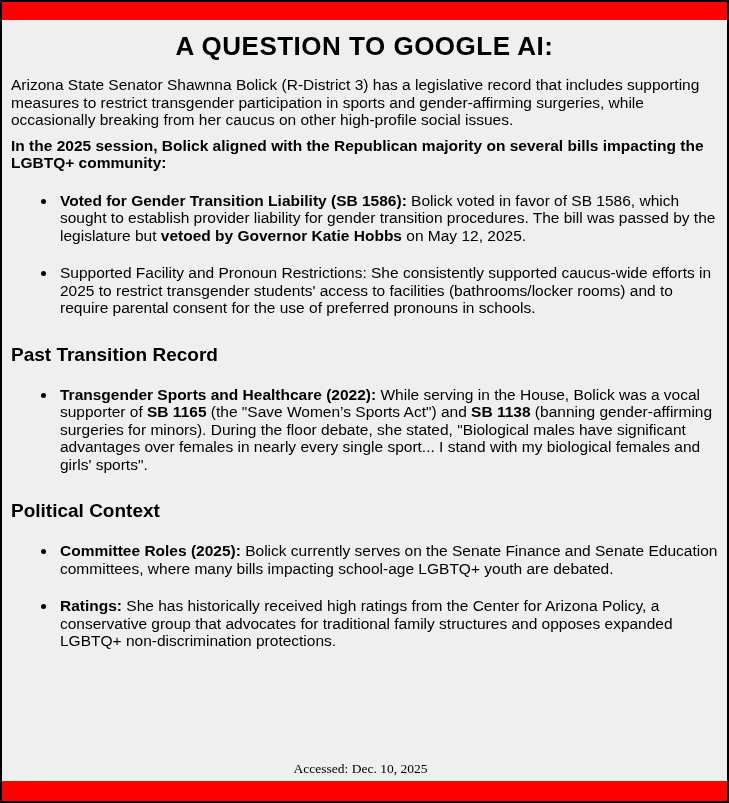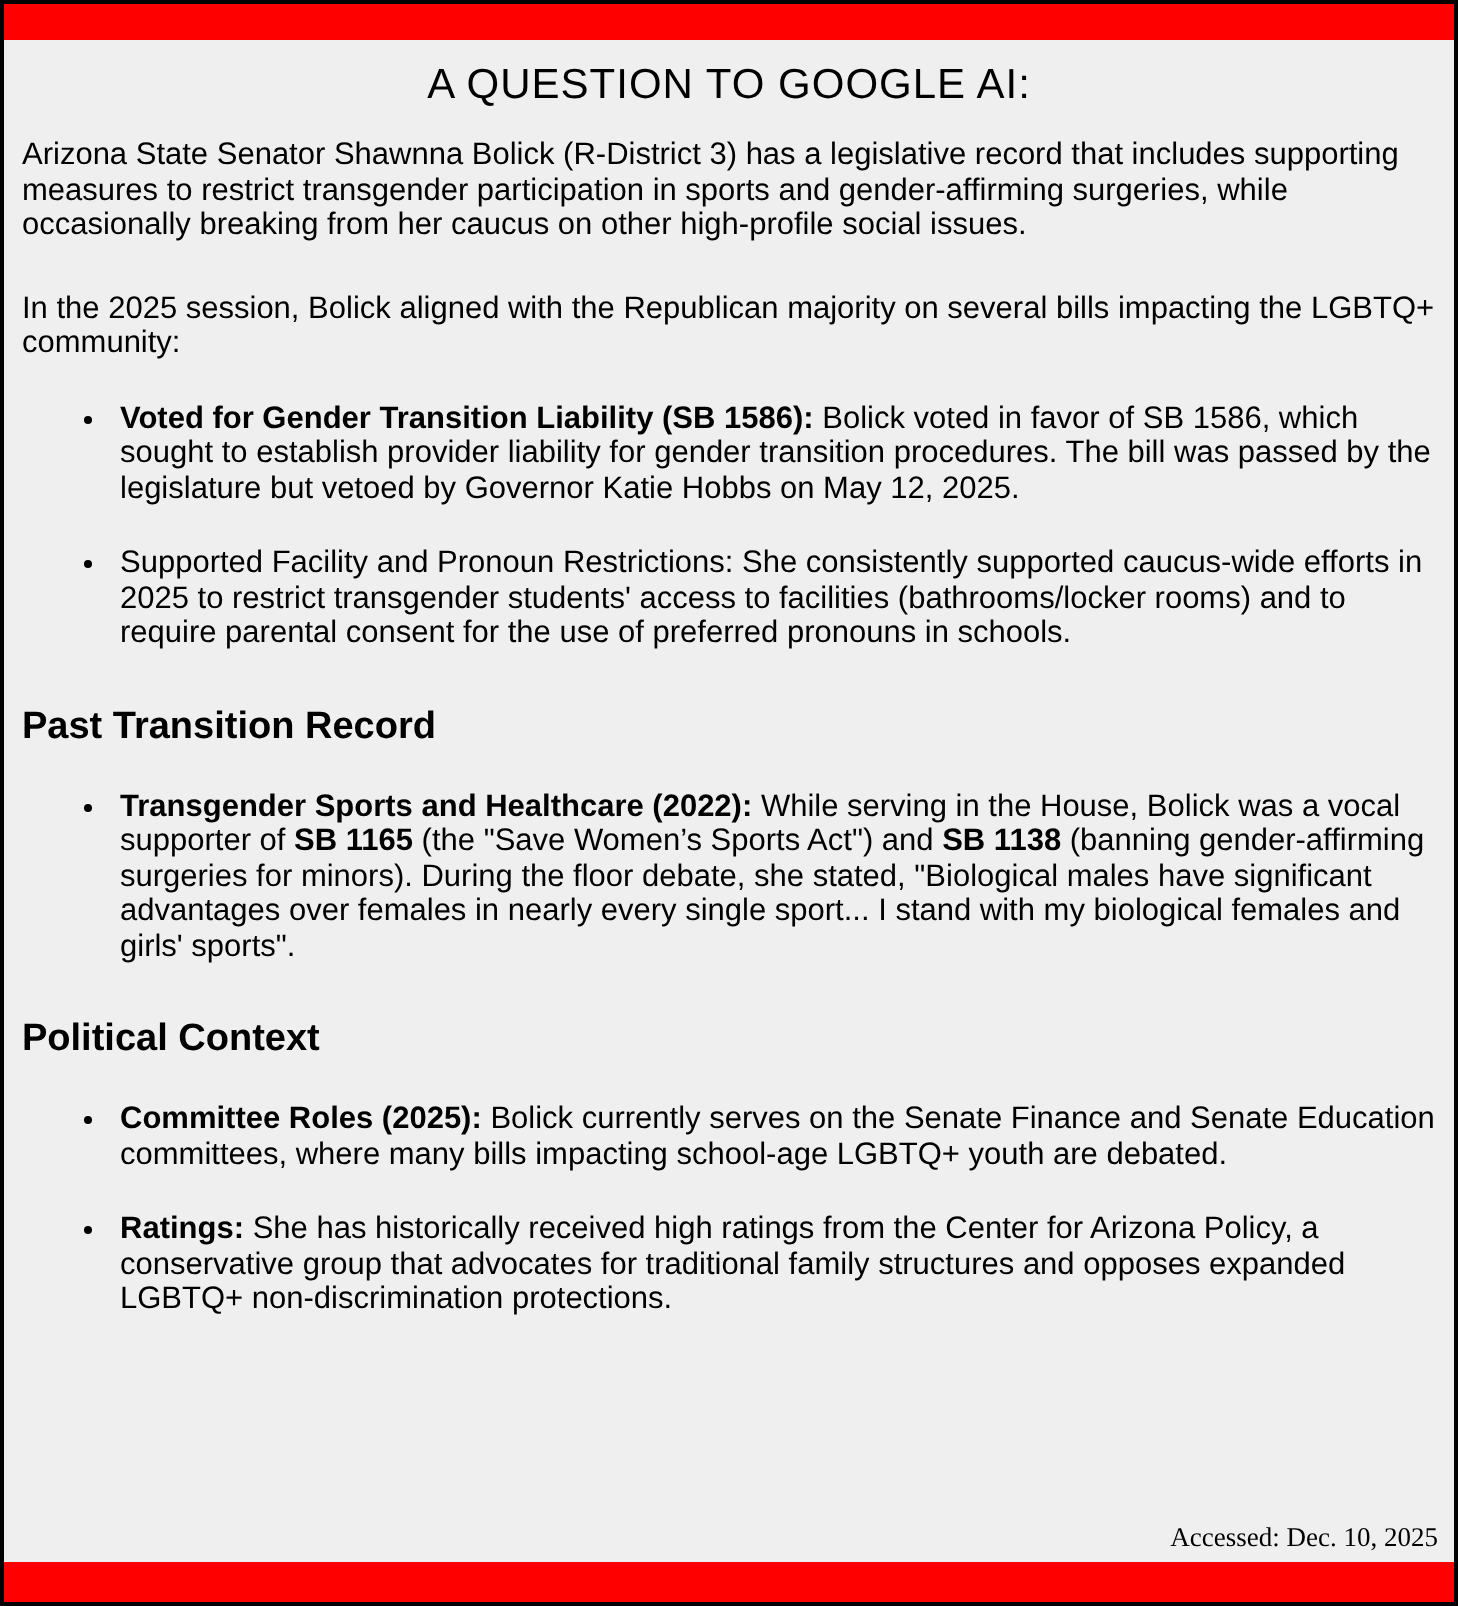--- a/index.html
+++ b/index.html
@@ -11,40 +11,40 @@
   .page{
     width:729px;height:803px;box-sizing:border-box;
     border:2px solid #000;background:var(--bg);
     position:relative;overflow:hidden;
     font-family:"Liberation Sans",sans-serif;color:var(--ink);
   }
   .top-bar{height:18px;background:var(--bar);}
   .bottom-area{position:absolute;left:0;right:0;bottom:0;}
   .bottom-bar{height:20px;background:var(--bar);}
   .accessed{
-    text-align:right;font-family:"Liberation Serif",serif;
+    text-align:center;font-family:"Liberation Serif",serif;
     font-size:13.5px;padding:0 8px 4px 0;
   }
   .content{padding:0 9px;}
   .doc-title{
-    text-align:center;font-size:21px;font-weight:400;
+    text-align:center;font-size:26px;font-weight:700;
     letter-spacing:.5px;margin:11px 0 0 0;
   }
   .question{
     font-size:17px;font-weight:bold;line-height:1.2;
     margin:9px 0 0 0;
   }
   p.body-text{
     font-size:15.5px;line-height:17.5px;margin:14px 0 0 0;
   }
   h2.section-heading{
     font-size:19px;font-weight:bold;margin:27px 0 0 0;
   }
   p.section-lead{
-    font-size:15.5px;line-height:17.5px;margin:24px 0 0 0;
+    font-size:15.5px;line-height:17.5px;margin:8px 0 0 0;font-weight:bold;
   }
   ul.bullet-list{
     margin:20px 0 0 0;padding:0 0 0 46px;
   }
   ul.bullet-list li{
     font-size:15.5px;line-height:17.5px;margin:0 0 20px 0;
     padding-left:3px;
   }
   ul.bullet-list li:last-child{margin-bottom:0;}
 </style>
@@ -54,21 +54,21 @@
 <div class="page">
   <div class="top-bar"></div>
 
   <div class="content">
     <h1 class="doc-title">A QUESTION TO GOOGLE AI:</h1>
 
     <p class="body-text">Arizona State Senator Shawnna Bolick (R-District 3) has a legislative record that includes supporting measures to restrict transgender participation in sports and gender-affirming surgeries, while occasionally breaking from her caucus on other high-profile social issues.</p>
 
     <p class="section-lead">In the 2025 session, Bolick aligned with the Republican majority on several bills impacting the LGBTQ+ community:</p>
     <ul class="bullet-list">
-      <li><span style="font-weight: bold;">Voted for Gender Transition Liability (SB 1586): </span><span>Bolick voted in favor of SB 1586, which sought to establish provider liability for gender transition procedures. The bill was passed by the legislature but </span><span style="font-weight: normal; margin-top: 31px;">vetoed by Governor Katie Hobbs</span><span> on May 12, 2025.</span></li>
+      <li><span style="font-weight: bold;">Voted for Gender Transition Liability (SB 1586): </span><span>Bolick voted in favor of SB 1586, which sought to establish provider liability for gender transition procedures. The bill was passed by the legislature but </span><span style="font-weight: bold; margin-top: 31px;">vetoed by Governor Katie Hobbs</span><span> on May 12, 2025.</span></li>
       <li><span style="font-weight: normal;">Supported Facility and Pronoun Restrictions: </span><span>She consistently supported caucus-wide efforts in 2025 to restrict transgender students' access to facilities (bathrooms/locker rooms) and to require parental consent for the use of preferred pronouns in schools.</span></li>
     </ul>
 
     <h2 class="section-heading">Past Transition Record</h2>
     <ul class="bullet-list">
       <li><span style="font-weight: bold;">Transgender Sports and Healthcare (2022): </span><span>While serving in the House, Bolick was a vocal supporter of </span><span style="font-weight: bold;">SB 1165</span><span> (the "Save Women’s Sports Act") and </span><span style="font-weight: bold;">SB 1138</span><span> (banning gender-affirming surgeries for minors). During the floor debate, she stated, "Biological males have significant advantages over females in nearly every single sport... I stand with my biological females and girls' sports".</span></li>
     </ul>
 
     <h2 class="section-heading">Political Context</h2>
     <ul class="bullet-list">

